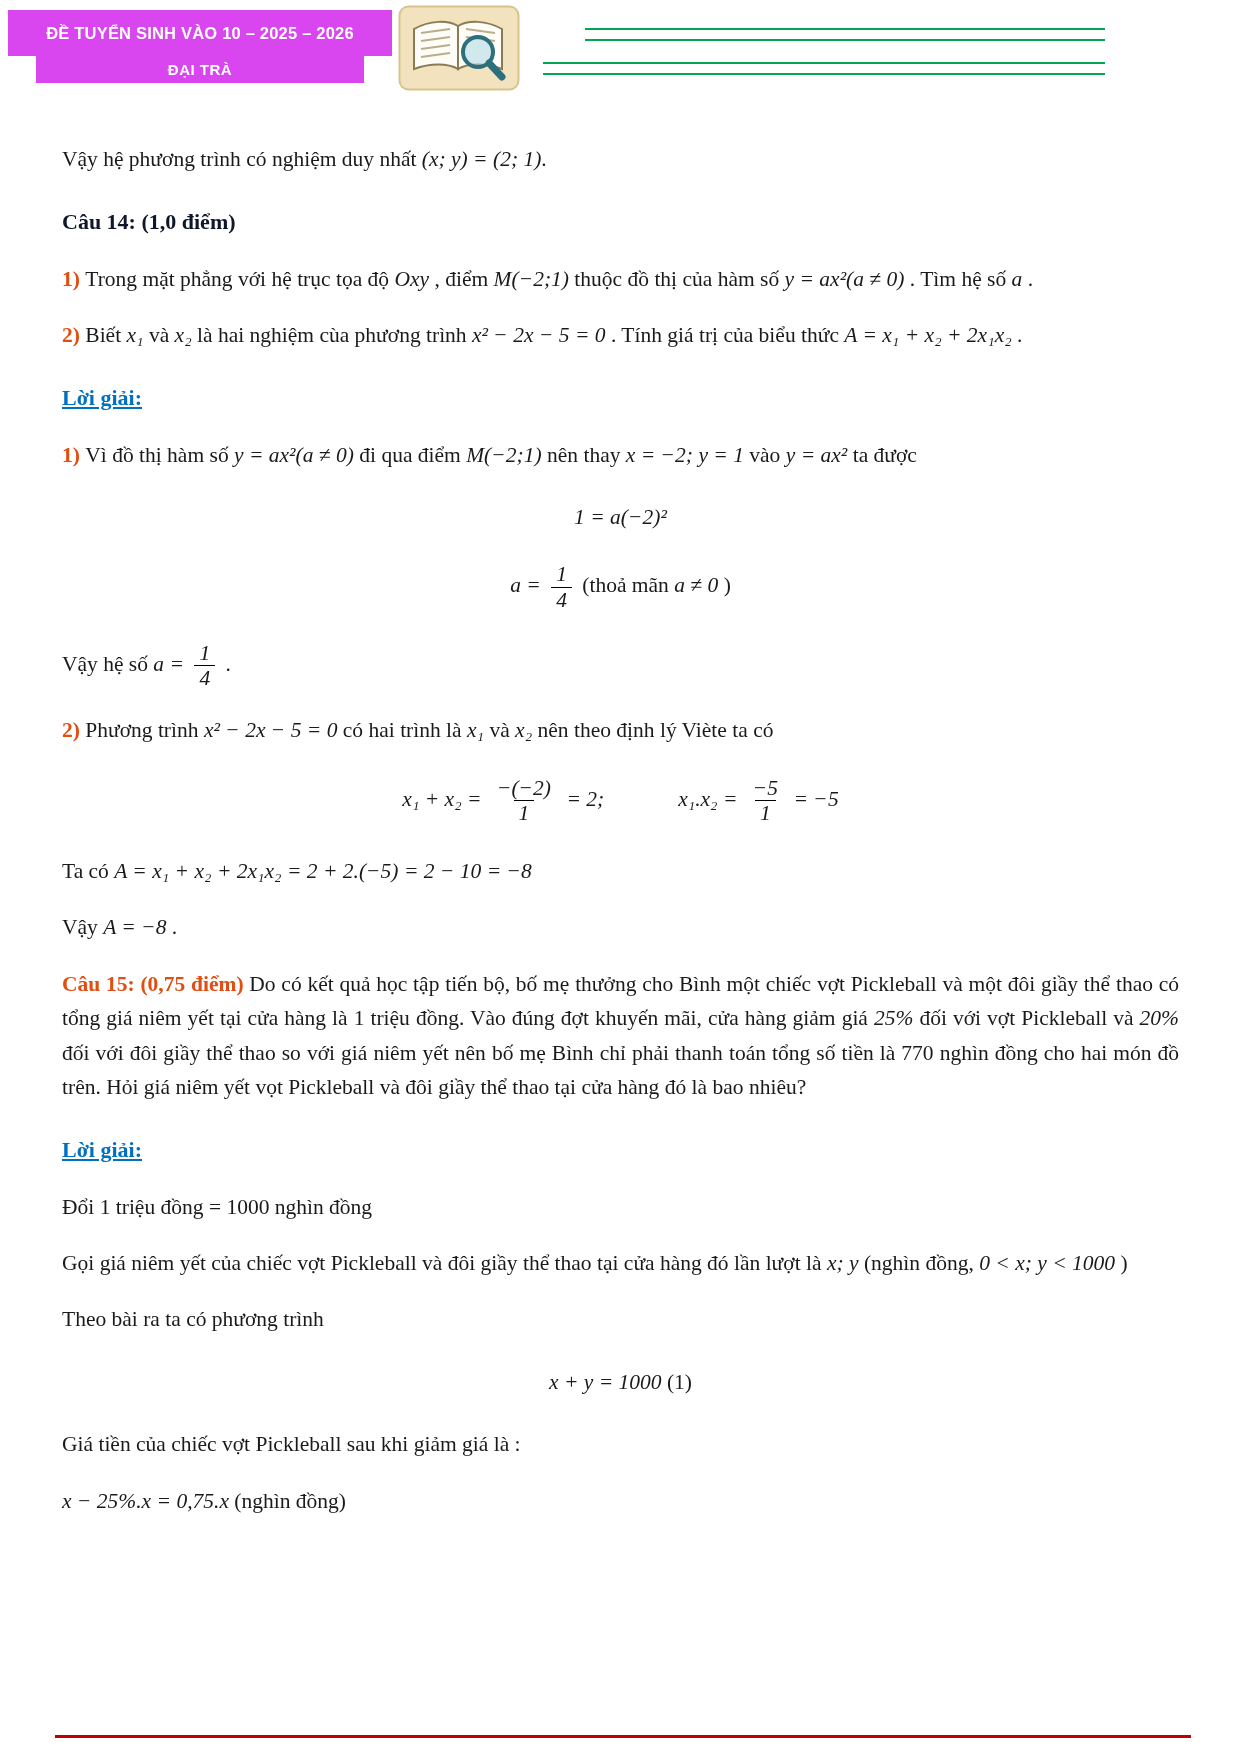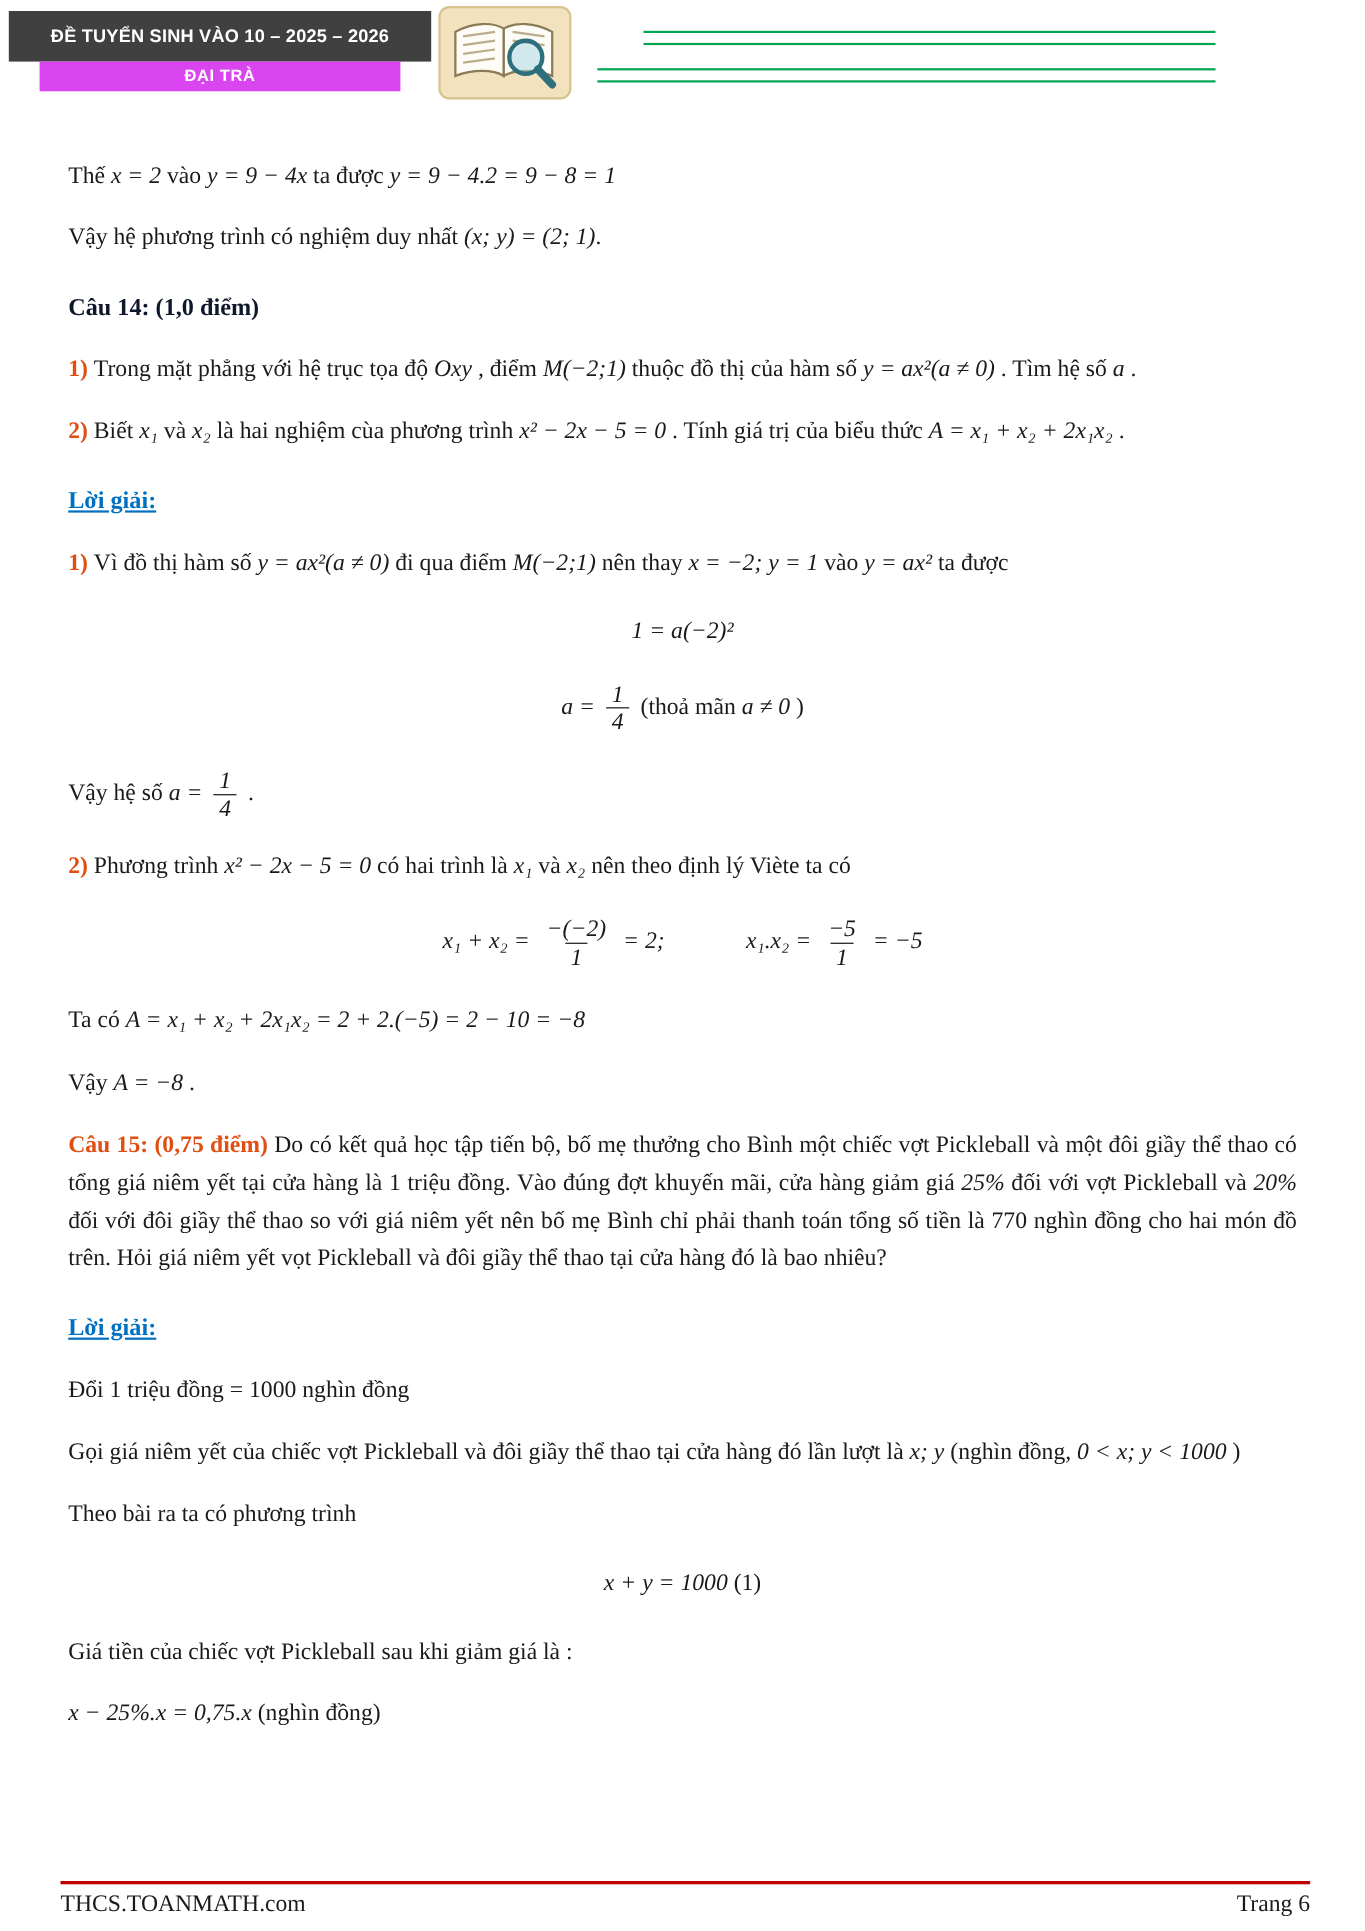--- a/index.html
+++ b/index.html
@@ -9,21 +9,21 @@
     height:1755px;
     background:#ffffff;
     overflow:hidden;
     font-family:"Liberation Serif","DejaVu Serif",serif;
     color:#1a1a1a;
   }
   
   .page-header{position:relative;height:96px;}
   .banner1{
     position:absolute;left:8px;top:10px;width:384px;height:46px;
-    background:#404040;color:#ffffff;
+    background:#d946ef;color:#ffffff;
     font-family:"Liberation Sans",sans-serif;font-weight:bold;font-size:16.5px;
     display:flex;align-items:center;justify-content:center;
     letter-spacing:.2px;
   }
   .banner2{
     position:absolute;left:36px;top:56px;width:328px;height:27px;
     background:#d946ef;color:#ffffff;
     font-family:"Liberation Sans",sans-serif;font-weight:bold;font-size:15px;
     display:flex;align-items:center;justify-content:center;
     letter-spacing:.5px;
@@ -84,21 +84,20 @@
         <line x1="91" y1="58" x2="104" y2="72" stroke="#2e6f7e" stroke-width="7" stroke-linecap="round"></line>
       </svg>
     </div>
     <div class="gline g1"></div>
     <div class="gline g2"></div>
     <div class="gline g3"></div>
     <div class="gline g4"></div>
   </header>
 
   <main class="content">
-    <p class="para"><span class="seg-t">Thế </span><span class="seg-m">x = 2</span><span class="seg-t"> vào </span><span class="seg-m">y = 9 − 4x</span><span class="seg-t"> ta được </span><span class="seg-m">y = 9 − 4.2 = 9 − 8 = 1</span></p>
     <p class="para"><span class="seg-t">Vậy hệ phương trình có nghiệm duy nhất </span><span class="seg-m">(x; y) = (2; 1)</span><span class="seg-t">.</span></p>
 
     <h2 class="cau-heading">Câu 14: (1,0 điểm)</h2>
     <p class="para"><span class="seg-r">1) </span><span class="seg-t">Trong mặt phẳng với hệ trục tọa độ </span><span class="seg-m">Oxy</span><span class="seg-t"> , điểm </span><span class="seg-m">M(−2;1)</span><span class="seg-t"> thuộc đồ thị của hàm số </span><span class="seg-m">y = ax²(a ≠ 0)</span><span class="seg-t"> . Tìm hệ số </span><span class="seg-m">a</span><span class="seg-t"> .</span></p>
     <p class="para"><span class="seg-r">2) </span><span class="seg-t">Biết </span><span class="seg-m">x₁</span><span class="seg-t"> và </span><span class="seg-m">x₂</span><span class="seg-t"> là hai nghiệm cùa phương trình </span><span class="seg-m">x² − 2x − 5 = 0</span><span class="seg-t"> . Tính giá trị của biểu thức </span><span class="seg-m">A = x₁ + x₂ + 2x₁x₂</span><span class="seg-t"> .</span></p>
 
     <h3 class="loigiai">Lời giải:</h3>
     <p class="para"><span class="seg-r">1) </span><span class="seg-t">Vì đồ thị hàm số </span><span class="seg-m">y = ax²(a ≠ 0)</span><span class="seg-t"> đi qua điểm </span><span class="seg-m">M(−2;1)</span><span class="seg-t"> nên thay </span><span class="seg-m">x = −2; y = 1</span><span class="seg-t"> vào </span><span class="seg-m">y = ax²</span><span class="seg-t"> ta được</span></p>
     <div class="eq"><span class="seg-m">1 = a(−2)²</span></div>
     <div class="eq"><span class="seg-m">a = </span><span class="frac">
@@ -126,19 +125,15 @@
     <p class="para"><span class="seg-t">Đổi 1 triệu đồng = 1000 nghìn đồng</span></p>
     <p class="para"><span class="seg-t">Gọi giá niêm yết của chiếc vợt Pickleball và đôi giầy thể thao tại cửa hàng đó lần lượt là </span><span class="seg-m">x; y</span><span class="seg-t"> (nghìn đồng, </span><span class="seg-m">0 &lt; x; y &lt; 1000</span><span class="seg-t"> )</span></p>
     <p class="para"><span class="seg-t">Theo bài ra ta có phương trình</span></p>
     <div class="eq"><span class="seg-m">x + y = 1000</span><span class="seg-t">  (1)</span></div>
     <p class="para"><span class="seg-t">Giá tiền của chiếc vợt Pickleball sau khi giảm giá là :</span></p>
     <p class="para"><span class="seg-m"> x − 25%.x = 0,75.x</span><span class="seg-t"> (nghìn đồng)</span></p>
   </main>
 
   <footer class="page-footer">
     <div class="footer-rule"></div>
-    <div class="footer-row">
-      <span>THCS.TOANMATH.com</span>
-      <span>Trang 6</span>
-    </div>
   </footer>
 
 </div>
 
 </body></html>

